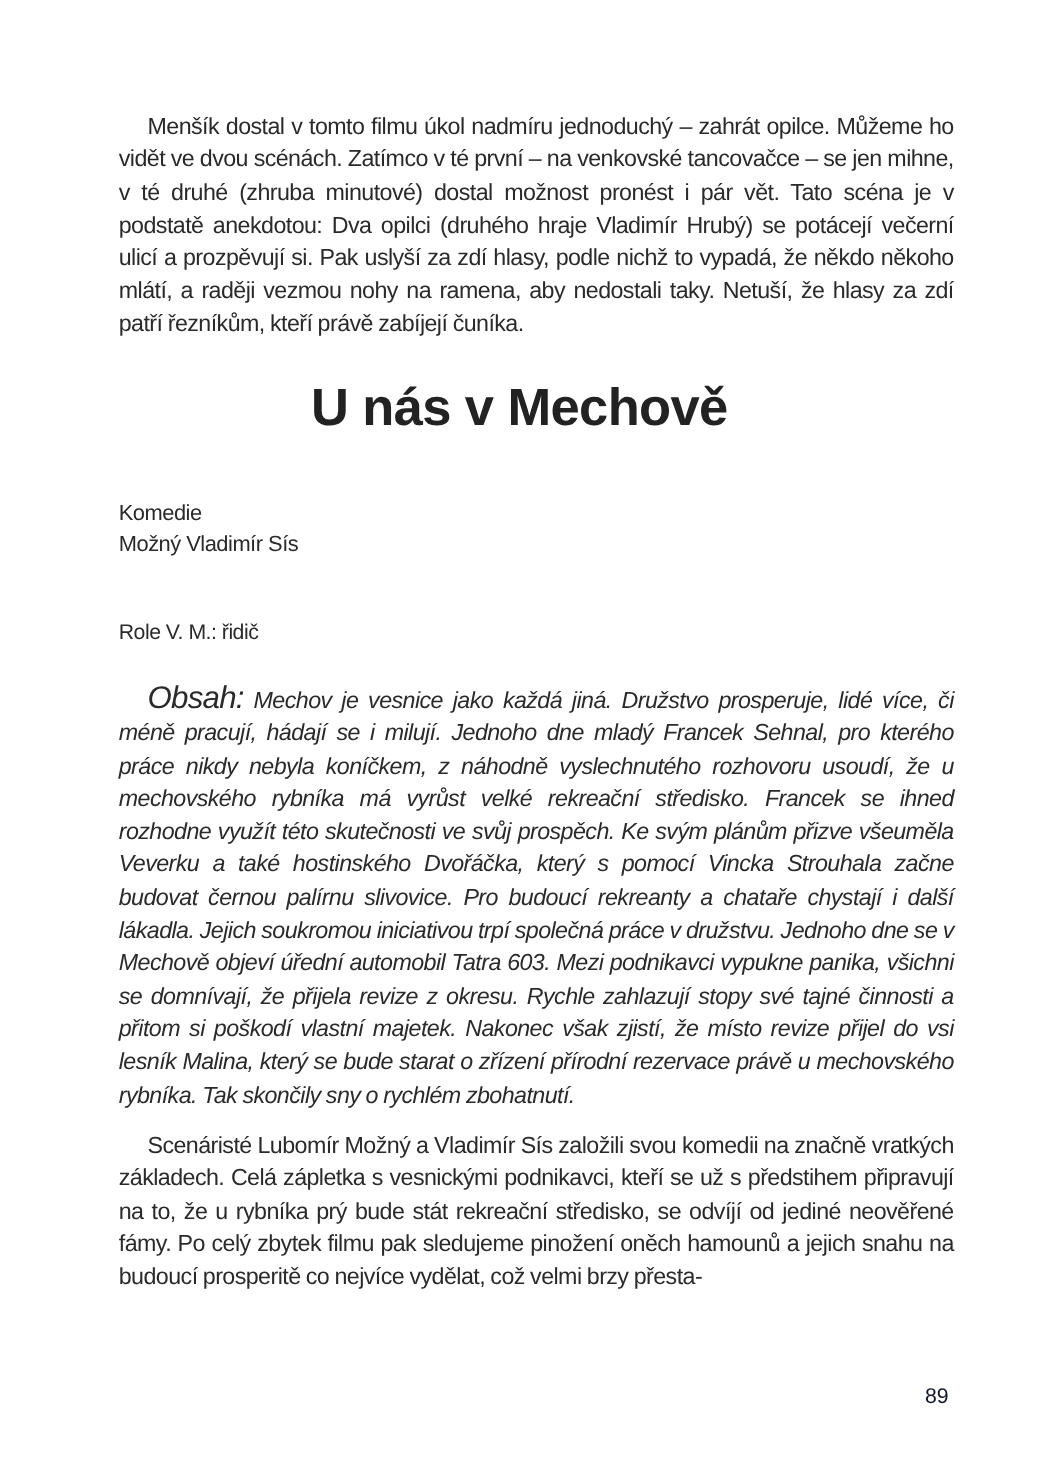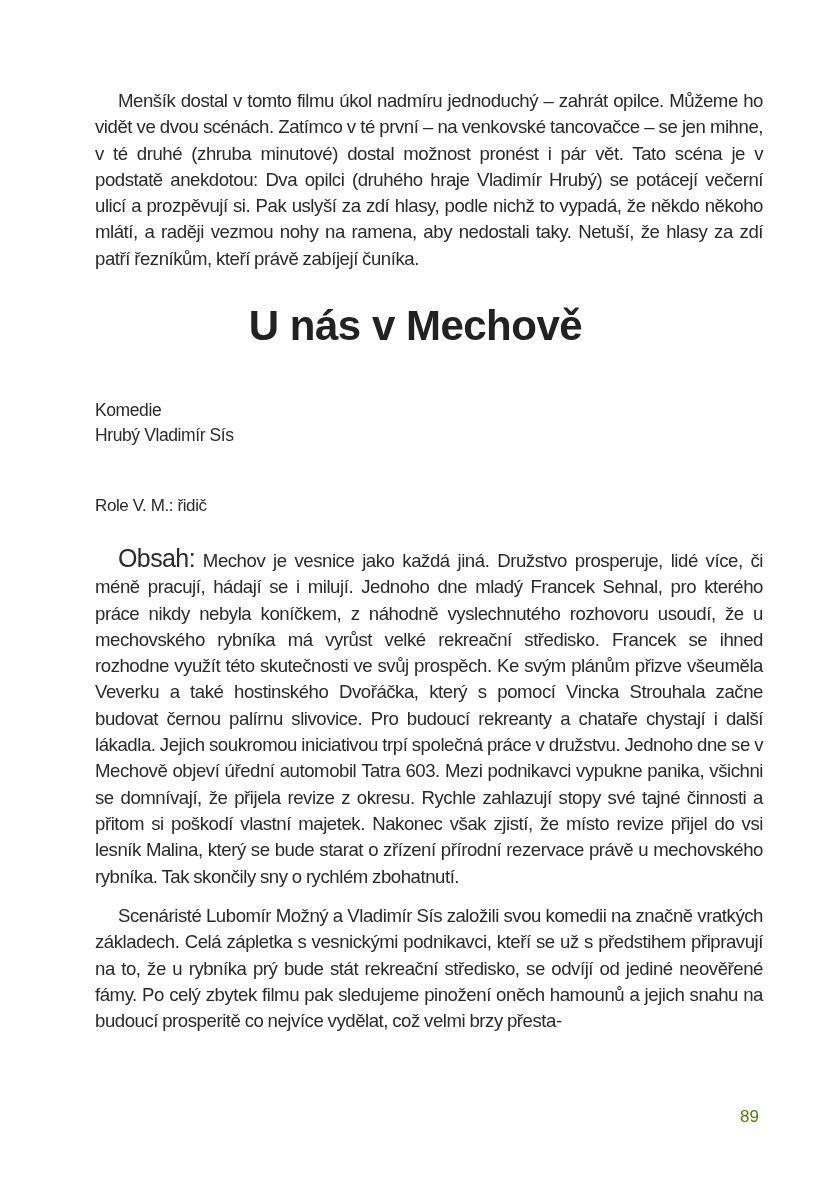--- a/index.html
+++ b/index.html
@@ -8,37 +8,37 @@
   .page { position: absolute; left: 95px; top: 88px; width: 668px; }
   p { margin: 0; font-size: 18.6px; line-height: 26.3px; text-align: justify;
       text-align-last: left; letter-spacing: -0.45px; word-spacing: -0.5px; }
   .indent { text-indent: 23px; }
   .title { position: absolute; left: 0; width: 831px; top: 302px; text-align: center;
            font-size: 42px; font-weight: bold; color: #222; letter-spacing: -0.5px; margin: 0; }
   .meta { position: absolute; left: 95px; top: 398px; font-size: 17.5px; line-height: 25px;
           letter-spacing: -0.4px; }
   .meta div { white-space: nowrap; }
   .role { position: absolute; left: 95px; top: 496px; font-size: 17px; letter-spacing: -0.4px; }
-  .synopsis { position: absolute; left: 95px; top: 545px; width: 668px; }
+  .synopsis { position: absolute; left: 95px; top: 545px; width: 668px; font-style: italic; }
   .obsah-label { font-size: 25px; letter-spacing: -0.6px; }
   .review { position: absolute; left: 95px; top: 903px; width: 668px; }
-  .page-number { position: absolute; left: 740px; top: 1107px; font-size: 17px; color: #4d7c0f; }
+  .page-number { position: absolute; left: 740px; top: 1107px; font-size: 17px; color: #0f172a; }
 </style>
 </head>
 <body>
 
 <div class="page">
   <p class="indent">Menšík dostal v tomto filmu úkol nadmíru jednoduchý – zahrát opilce. Může­me ho vidět ve dvou scénách. Zatímco v té první – na venkovské tancovačce – se jen mihne, v té druhé (zhruba minutové) dostal možnost pronést i pár vět. Tato scéna je v podstatě anekdotou: Dva opilci (druhého hraje Vladimír Hrubý) se po­tácejí večerní ulicí a prozpěvují si. Pak uslyší za zdí hlasy, podle nichž to vypadá, že někdo někoho mlátí, a raději vezmou nohy na ramena, aby nedostali taky. Netuší, že hlasy za zdí patří řezníkům, kteří právě zabíjejí čuníka.</p>
 </div>
 
 <h1 class="title">U nás v Mechově</h1>
 
 <div class="meta">
   <div>Komedie</div>
-  <div>Hrubý Vladimír Sís</div>
+  <div>Možný Vladimír Sís</div>
 </div>
 
 <div class="role">Role V. M.: řidič</div>
 
 <div class="synopsis">
   <p class="indent"><span class="obsah-label">Obsah:</span><span> Mechov je vesnice jako každá jiná. Družstvo prosperuje, lidé více, či méně pracují, hádají se i milují. Jednoho dne mladý Francek Sehnal, pro které­ho práce nikdy nebyla koníčkem, z náhodně vyslechnutého rozhovoru usoudí, že u mechovského rybníka má vyrůst velké rekreační středisko. Francek se ihned rozhodne využít této skutečnosti ve svůj prospěch. Ke svým plánům přizve vše­uměla Veverku a také hostinského Dvořáčka, který s pomocí Vincka Strouhala začne budovat černou palírnu slivovice. Pro budoucí rekreanty a chataře chys­tají i další lákadla. Jejich soukromou iniciativou trpí společná práce v družstvu. Jednoho dne se v Mechově objeví úřední automobil Tatra 603. Mezi podnikavci vypukne panika, všichni se domnívají, že přijela revize z okresu. Rychle zahlazují stopy své tajné činnosti a přitom si poškodí vlastní majetek. Nakonec však zjistí, že místo revize přijel do vsi lesník Malina, který se bude starat o zřízení přírodní rezervace právě u mechovského rybníka. Tak skončily sny o rychlém zbohatnutí.</span></p>
 </div>
 
 <div class="review">
   <p class="indent">Scenáristé Lubomír Možný a Vladimír Sís založili svou komedii na značně vrat­kých základech. Celá zápletka s vesnickými podnikavci, kteří se už s předstihem připravují na to, že u rybníka prý bude stát rekreační středisko, se odvíjí od jediné neověřené fámy. Po celý zbytek filmu pak sledujeme pinožení oněch hamounů a jejich snahu na budoucí prosperitě co nejvíce vydělat, což velmi brzy přesta-</p>

